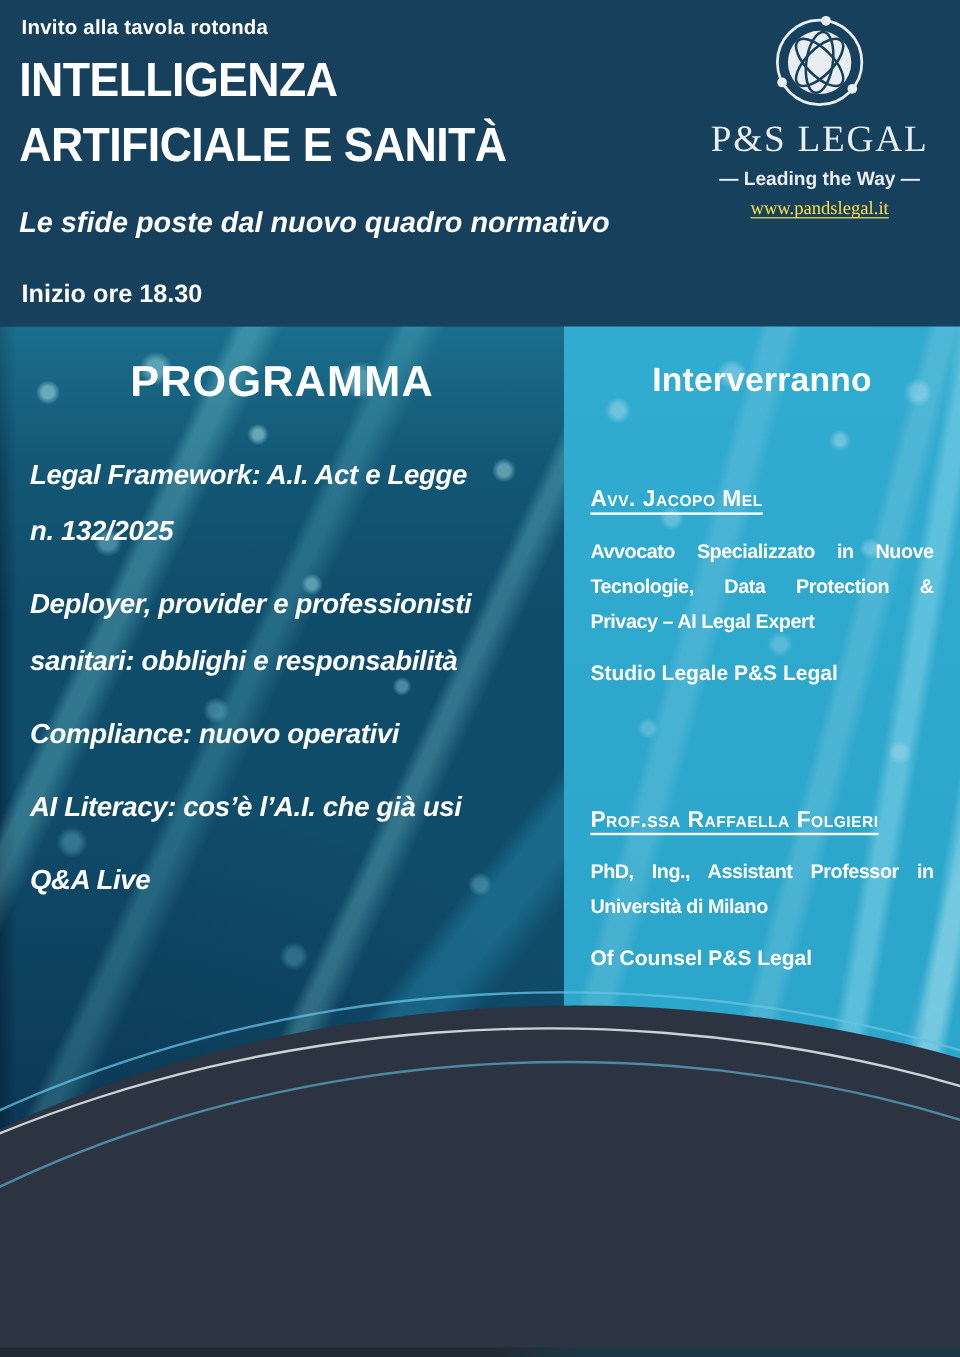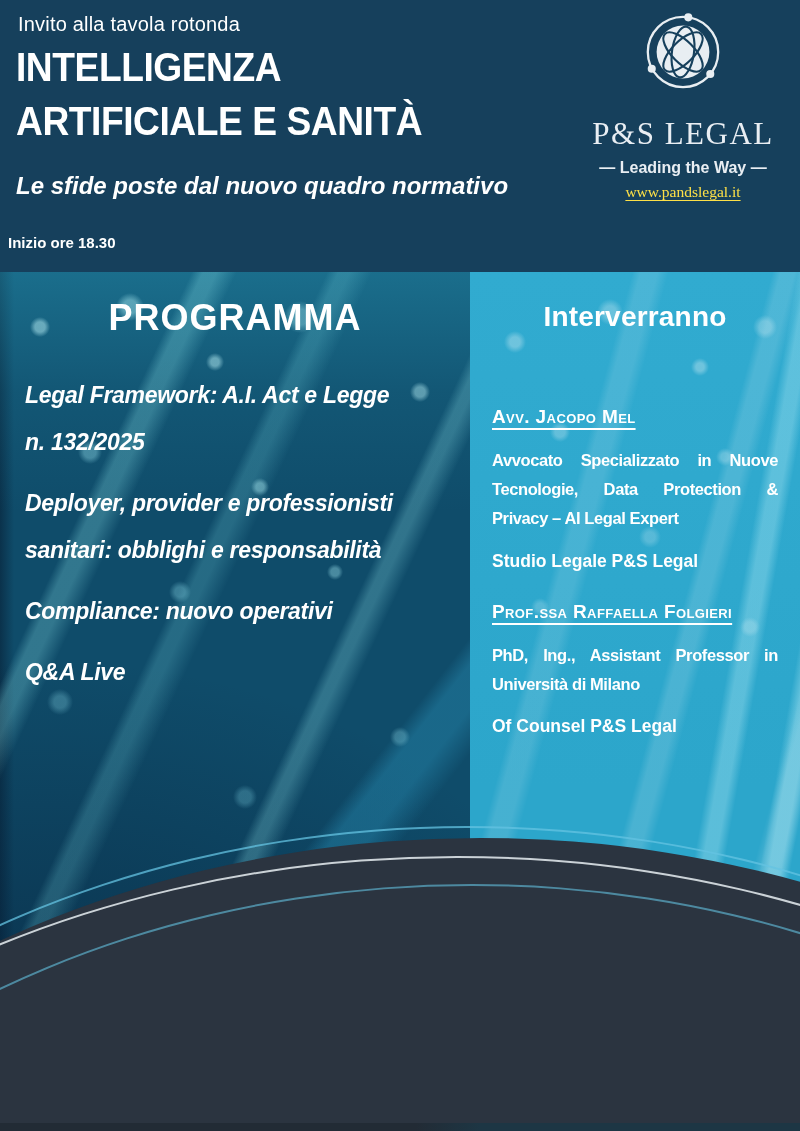--- a/index.html
+++ b/index.html
@@ -9,44 +9,44 @@
     font-family:"Liberation Sans","DejaVu Sans",sans-serif;
     color:#ffffff;background:#0f4c6a;margin:0 auto;
   }
   
   .header{
     position:absolute;left:0;top:0;width:800px;height:272px;
     background:#16405c;z-index:5;
   }
   .kicker{
     position:absolute;left:18px;top:13px;
-    font-size:20px;font-weight:normal;letter-spacing:.2px;
+    font-size:17px;font-weight:bold;letter-spacing:.2px;
   }
   .title{
     position:absolute;left:16px;top:40px;
     font-size:40px;line-height:54px;font-weight:bold;letter-spacing:-.5px;
     transform:scaleX(.93);transform-origin:left top;white-space:nowrap;
   }
   .subtitle{
     position:absolute;left:16px;top:172px;
     font-size:24px;font-weight:bold;font-style:italic;white-space:nowrap;
   }
   .start-time{
-    position:absolute;left:8px;top:234px;
-    font-size:15px;font-weight:bold;
+    position:absolute;left:18px;top:234px;
+    font-size:21px;font-weight:bold;
   }
   
   .logo{
     position:absolute;top:8px;right:12px;width:210px;text-align:center;
     color:#e9eef3;
   }
   .logo svg{display:block;margin:0 auto;}
   .logo-name{
     font-family:"Liberation Serif","DejaVu Serif",serif;
-    font-size:31px;letter-spacing:1.5px;margin-top:20px;white-space:nowrap;
+    font-size:31px;letter-spacing:1.5px;margin-top:2px;white-space:nowrap;
   }
   .logo-tagline{
     font-size:16px;font-weight:bold;margin-top:7px;white-space:nowrap;
   }
   .logo-site{
     font-family:"Liberation Serif","DejaVu Serif",serif;
     font-size:15.5px;margin-top:6px;
     text-decoration:underline;text-underline-offset:3px;
     color:#fde047;display:inline-block;
   }
@@ -115,21 +115,21 @@
     margin-top:28px;text-align:center;
     font-size:28px;font-weight:bold;line-height:34px;letter-spacing:.2px;
   }
   .speaker-name{
     font-size:19px;font-weight:bold;font-variant:small-caps;
     letter-spacing:.4px;line-height:26px;
     text-decoration:underline;text-underline-offset:5px;
     text-decoration-thickness:2px;
   }
   .speaker-name.first{margin-top:70px;}
-  .speaker-name.second{margin-top:26px;}
+  .speaker-name.second{margin-top:98px;}
   .speaker-role{margin-top:16px;}
   .role-line{
     font-size:16.5px;font-weight:bold;letter-spacing:-.4px;line-height:29px;
     text-align:justify;text-align-last:justify;white-space:nowrap;
   }
   .role-line.last{text-align-last:left;}
   .speaker-org{
     font-size:17.5px;font-weight:bold;line-height:24px;margin-top:16px;
   }
   .speaker-org.first{margin-top:16px;}
@@ -161,20 +161,23 @@
         <div class="program-item">
           <div class="program-line">Legal Framework: A.I. Act e Legge</div>
           <div class="program-line">n. 132/2025</div>
         </div>
         <div class="program-item">
           <div class="program-line">Deployer, provider e professionisti</div>
           <div class="program-line">sanitari: obblighi e responsabilità</div>
         </div>
         <div class="program-item">
           <div class="program-line">Compliance: nuovo operativi</div>
+        </div>
+        <div class="program-item">
+          <div class="program-line">AI Literacy: cos’è l’A.I. che già usi</div>
         </div>
         <div class="program-item">
           <div class="program-line">Q&amp;A Live</div>
         </div>
       </div>
     </div>
 
     <div class="panel">
       <div class="panel-heading">Interverranno</div>
 

